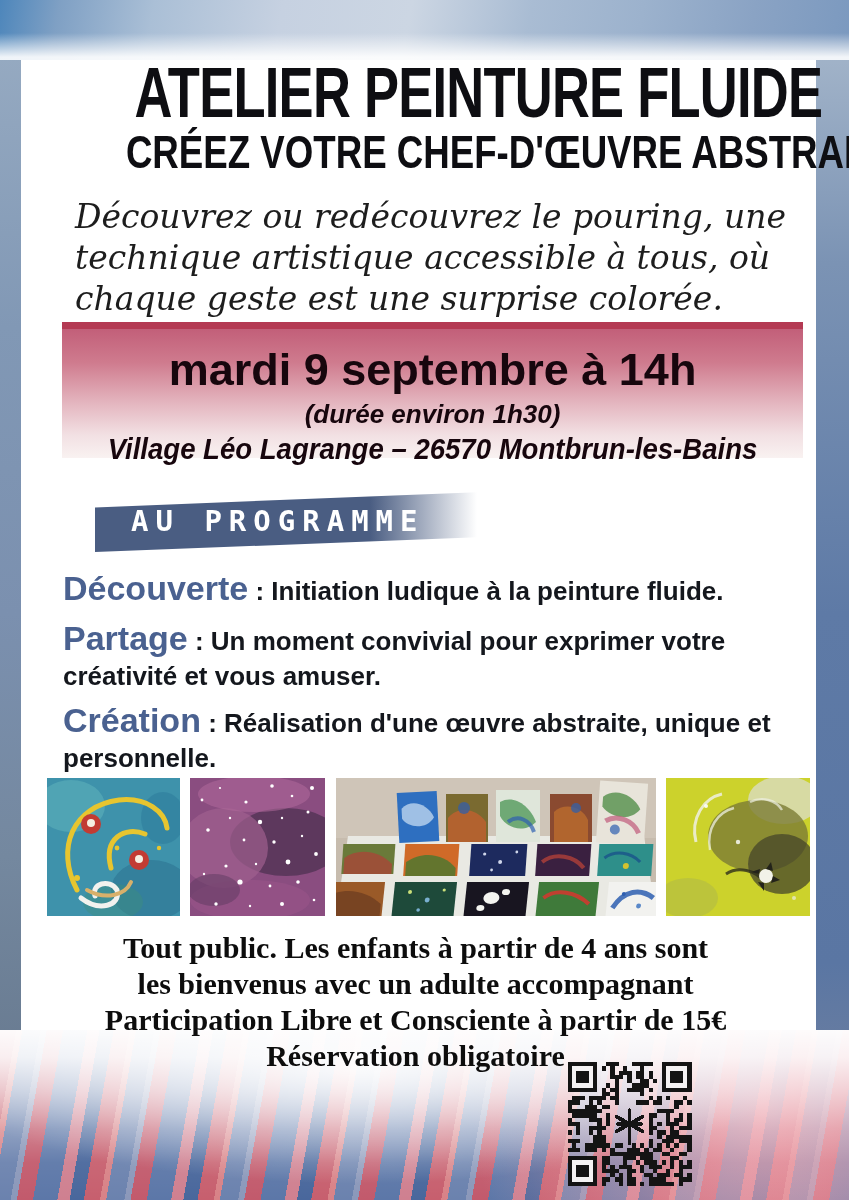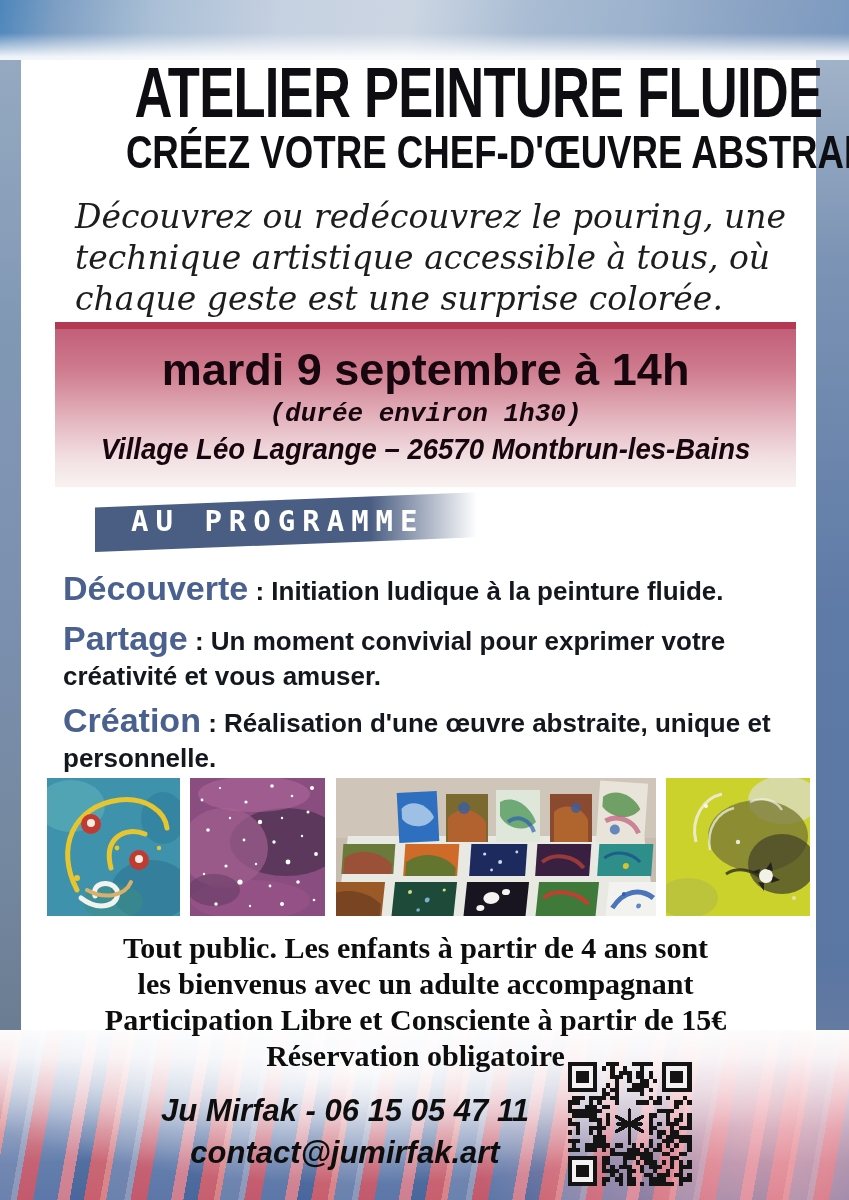--- a/index.html
+++ b/index.html
@@ -56,26 +56,26 @@
 
   
   .intro{
     position:absolute; left:75px; top:196px; width:720px;
     font-family:"DejaVu Serif", serif; font-style:italic;
     font-size:33px; line-height:41px; color:#1d1d1d;
   }
 
   
   .event-banner{
-    position:absolute; left:55px; top:322px; width:741px; height:165px;
+    position:absolute; left:62px; top:322px; width:741px; height:136px;
     border-top:7px solid #b43a53; text-align:center; padding-top:16px;
     background:linear-gradient(180deg,#c25f79 0%,#cf7b8e 26%,#e3b3bd 56%,#f2e0e3 82%,#f9f2f1 100%);
   }
   .event-date{ font-weight:700; font-size:45px; line-height:50px; color:#17060d; }
-  .event-duration{ font-weight:700; font-style:italic; font-size:26px; line-height:32px; color:#17060d; margin-top:3px;font-family:Liberation Mono, monospace; }
+  .event-duration{ font-weight:700; font-style:italic; font-size:26px; line-height:32px; color:#17060d; margin-top:3px; }
   .event-location{ font-weight:700; font-style:italic; font-size:29px; line-height:34px; color:#17060d; margin-top:2px;
     transform:scaleX(.95); transform-origin:50% 50%; white-space:nowrap; }
 
   
   .program-banner{
     position:absolute; left:95px; top:491px; width:382px; height:61px;
     clip-path:polygon(0 27%, 100% 2%, 100% 76%, 0 100%);
     background:linear-gradient(to right,#4a5d82 0%,#4a5d82 72%, rgba(74,93,130,0) 100%);
   }
   .program-banner-label{
@@ -311,24 +311,20 @@
       </figure>
     </div>
 
     <div class="info-block">
       <div>Tout public. Les enfants à partir de 4 ans sont</div>
       <div>les bienvenus avec un adulte accompagnant</div>
       <div>Participation Libre et Consciente à partir de 15€</div>
       <div>Réservation obligatoire</div>
     </div>
 
-    <div class="contact-block">
-      <div>Ju Mirfak - 06 15 05 47 11</div>
-      <div>contact@jumirfak.art</div>
-    </div>
 
     <div class="qr" id="qr-box">
         <svg viewBox="0 0 29 29" shape-rendering="crispEdges" xmlns="http://www.w3.org/2000/svg">
           <rect x="0" y="0" width="7" height="7" fill="#141414"></rect>
           <rect x="1" y="1" width="5" height="5" fill="#f4f2f3"></rect>
           <rect x="2" y="2" width="3" height="3" fill="#141414"></rect>
           <rect x="22" y="0" width="7" height="7" fill="#141414"></rect>
           <rect x="23" y="1" width="5" height="5" fill="#f4f2f3"></rect>
           <rect x="24" y="2" width="3" height="3" fill="#141414"></rect>
           <rect x="0" y="22" width="7" height="7" fill="#141414"></rect>

